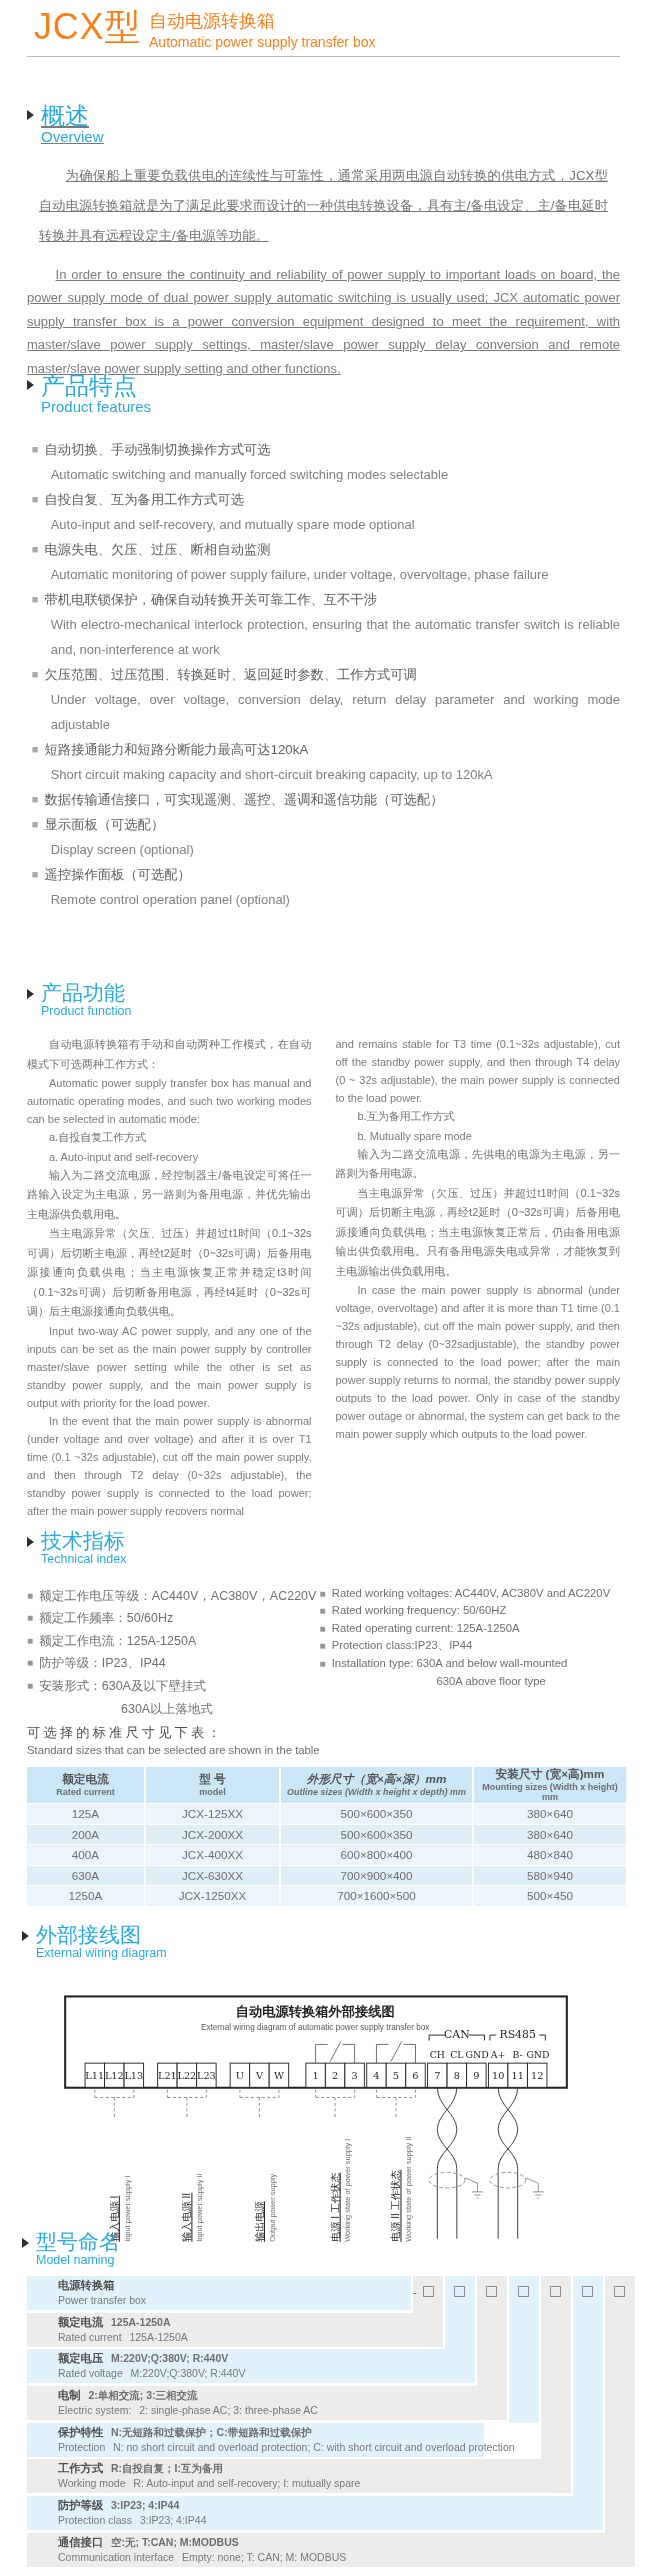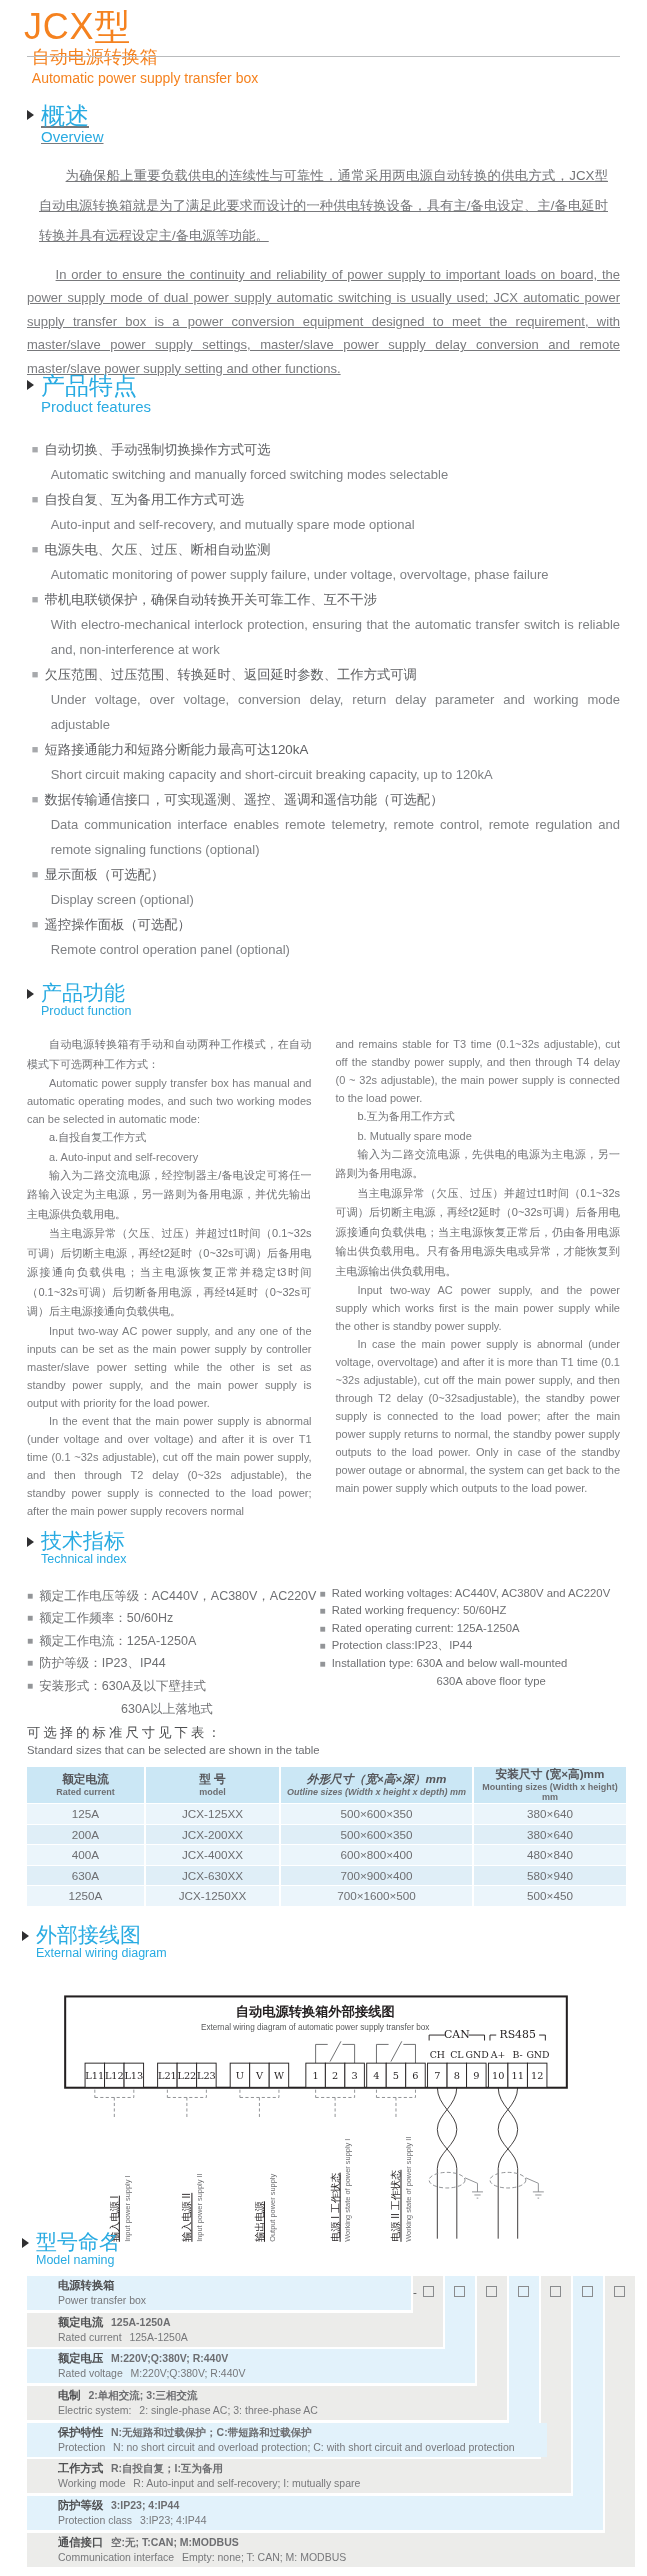--- a/index.html
+++ b/index.html
@@ -80,21 +80,21 @@
   .jcx{position:absolute;font-size:15px;color:#58595b;}
 
   
   .wire-title{font-family:"Liberation Sans",sans-serif;font-weight:bold;}
 </style>
 </head>
 <body>
 
 <div class="page">
 
-  <div class="abs brand" style="left:24px;top:9.4px;flex-direction:column;">
+  <div class="abs brand" style="left:34px;top:9.4px;">
     <div class="brand-model">JCX型</div>
     <div class="brand-sub">
       <div class="brand-zh">自动电源转换箱</div>
       <div class="brand-en">Automatic power supply transfer box</div>
     </div>
   </div>
   <hr class="abs toprule" style="left:27px;top:56px;">
 
   <div class="abs" style="left:27px;top:103px;width:593px;text-decoration:underline;">
     <div class="sec-head sec-big">
@@ -157,21 +157,20 @@
             <span class="bullet">■</span>
             <span>短路接通能力和短路分断能力最高可达120kA</span>
           </div>
         <div class="f-en">Short circuit making capacity and short-circuit breaking capacity, up to 120kA</div>
       </li>
       <li>
         <div class="f-zh">
             <span class="bullet">■</span>
             <span>数据传输通信接口，可实现遥测、遥控、遥调和遥信功能（可选配）</span>
           </div>
-        <div class="f-en">Data communication interface enables remote telemetry, remote control, remote regulation and remote signaling functions (optional)</div>
       </li>
       <li>
         <div class="f-zh">
             <span class="bullet">■</span>
             <span>显示面板（可选配）</span>
           </div>
         <div class="f-en">Display screen (optional)</div>
       </li>
       <li>
         <div class="f-zh">
@@ -201,21 +200,20 @@
         <p class="fp-zh">当主电源异常（欠压、过压）并超过t1时间（0.1~32s可调）后切断主电源，再经t2延时（0~32s可调）后备用电源接通向负载供电；当主电源恢复正常并稳定t3时间（0.1~32s可调）后切断备用电源，再经t4延时（0~32s可调）后主电源接通向负载供电。</p>
         <p class="fp-en">Input two-way AC power supply, and any one of the inputs can be set as the main power supply by controller master/slave power setting while the other is set as standby power supply, and the main power supply is output with priority for the load power.</p>
         <p class="fp-en">In the event that the main power supply is abnormal (under voltage and over voltage) and after it is over T1 time (0.1 ~32s adjustable), cut off the main power supply, and then through T2 delay (0~32s adjustable), the standby power supply is connected to the load power; after the main power supply recovers normal</p>
       </div>
       <div class="func-col">
         <p class="fp-en noindent">and remains stable for T3 time (0.1~32s adjustable), cut off the standby power supply, and then through T4 delay (0 ~ 32s adjustable), the main power supply is connected to the load power.</p>
         <p class="fp-zh">b.互为备用工作方式</p>
         <p class="fp-en">b. Mutually spare mode</p>
         <p class="fp-zh">输入为二路交流电源，先供电的电源为主电源，另一路则为备用电源。</p>
         <p class="fp-zh">当主电源异常（欠压、过压）并超过t1时间（0.1~32s可调）后切断主电源，再经t2延时（0~32s可调）后备用电源接通向负载供电；当主电源恢复正常后，仍由备用电源输出供负载用电。只有备用电源失电或异常，才能恢复到主电源输出供负载用电。</p>
-        <p class="fp-en">Input two-way AC power supply, and the power supply which works first is the main power supply while the other is standby power supply.</p>
         <p class="fp-en">In case the main power supply is abnormal (under voltage, overvoltage) and after it is more than T1 time (0.1 ~32s adjustable), cut off the main power supply, and then through T2 delay (0~32sadjustable), the standby power supply is connected to the load power; after the main power supply returns to normal, the standby power supply outputs to the load power. Only in case of the standby power outage or abnormal, the system can get back to the main power supply which outputs to the load power.</p>
       </div>
     </div>
   </div>
 
   <div class="abs" style="left:27px;top:1530px;width:593px;">
     <div class="sec-head sec-mid">
       <div class="tri"></div>
       <div>
         <div class="sec-zh">技术指标</div>
@@ -510,21 +508,21 @@
       <div class="l2"><span>Rated current</span><span class="val">125A-1250A</span></div>
     </div>
     <div class="nrow bg-blue" style="top:73px;width:448px;">
       <div class="l1"><span>额定电压</span><span class="val">M:220V;Q:380V; R:440V</span></div>
       <div class="l2"><span>Rated voltage</span><span class="val">M:220V;Q:380V; R:440V</span></div>
     </div>
     <div class="nrow bg-gray" style="top:110px;width:480px;">
       <div class="l1"><span>电制</span><span class="val">2:单相交流; 3:三相交流</span></div>
       <div class="l2"><span>Electric system:</span><span class="val">2: single-phase AC; 3: three-phase AC</span></div>
     </div>
-    <div class="nrow bg-blue" style="top:147px;width:520px;">
+    <div class="nrow bg-blue" style="top:147px;width:457px;">
       <div class="l1"><span>保护特性</span><span class="val">N:无短路和过载保护；C:带短路和过载保护</span></div>
       <div class="l2"><span>Protection</span><span class="val">N: no short circuit and overload protection; C: with short circuit and overload protection</span></div>
     </div>
     <div class="nrow bg-gray" style="top:183px;width:544px;">
       <div class="l1"><span>工作方式</span><span class="val">R:自投自复；I:互为备用</span></div>
       <div class="l2"><span>Working mode</span><span class="val">R: Auto-input and self-recovery; I: mutually spare</span></div>
     </div>
     <div class="nrow bg-blue" style="top:220px;width:576px;">
       <div class="l1"><span>防护等级</span><span class="val">3:IP23; 4:IP44</span></div>
       <div class="l2"><span>Protection class</span><span class="val">3:IP23; 4:IP44</span></div>

